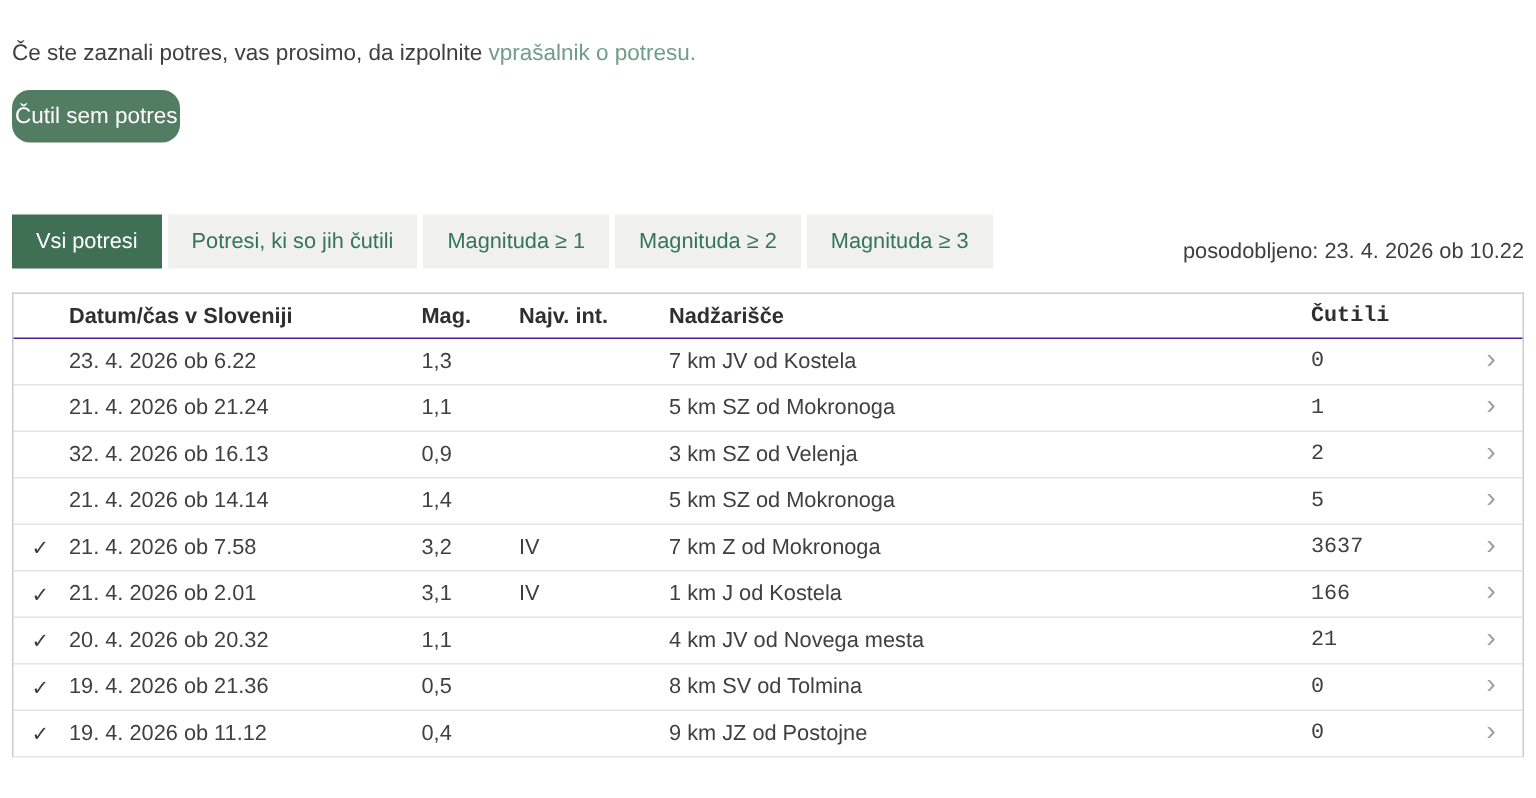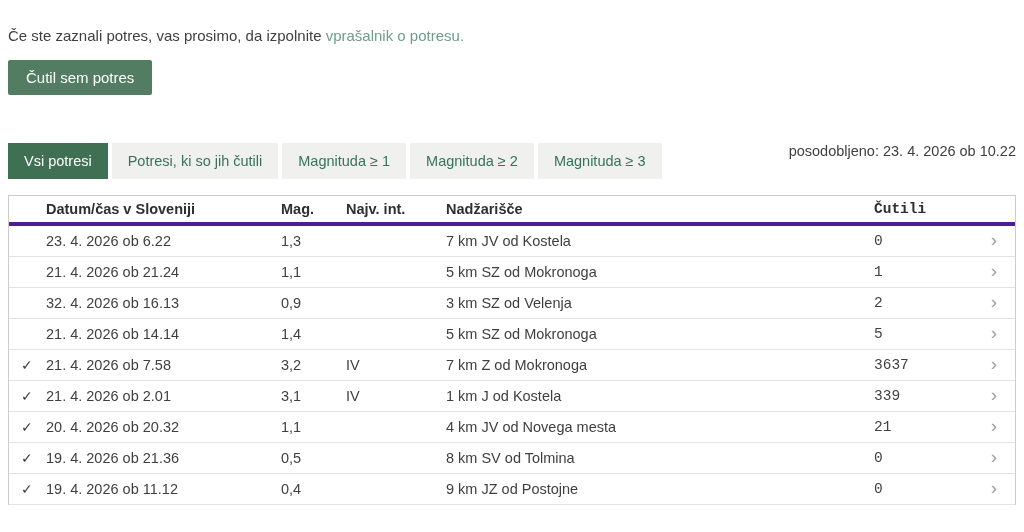--- a/index.html
+++ b/index.html
@@ -35,30 +35,30 @@
   .intro a{
     color:var(--link-green);
     text-decoration:none;
     cursor:pointer;
   }
   .felt-btn{
     margin-top:16px;
     background:var(--accent-btn);
     color:#ffffff;
     border:none;
-    border-radius:2px;
+    border-radius:12px;
     font-family:"Liberation Sans", sans-serif;
     font-size:15px;
-    padding:9px 18px;
+    padding:9px 2px;
     cursor:pointer;
   }
   .tabs-row{
     margin-top:48px;
     display:flex;
-    align-items:flex-start;
+    align-items:flex-end;
     justify-content:space-between;
   }
   .tabs{display:flex;}
   .tab{
     background:var(--tab-bg);
     color:var(--tab-text);
     font-size:14.5px;
     padding:10px 16px;
     margin-right:4px;
     cursor:pointer;
@@ -84,21 +84,21 @@
     height:31px;
     border-bottom:1px solid var(--border-row);
     font-size:14.5px;
     color:var(--text-main);
     cursor:pointer;
   }
   .thead{
     height:30px;
     font-weight:700;
     color:#2f2f2f;
-    border-bottom:4px solid #4c1d95;
+    border-bottom:1px solid #4c1d95;
     cursor:default;
   }
   .c-check{width:37px;padding-left:12px;flex:none;}
   .c-datum{width:235px;flex:none;}
   .c-mag{width:65px;flex:none;}
   .c-int{width:100px;flex:none;}
   .c-epi{flex:1;}
   .c-felt{width:99px;flex:none;font-family:Liberation Mono, monospace;}
   .c-chev{
     width:42px;flex:none;
@@ -189,21 +189,21 @@
           <div class="c-epi" data-name="cell-epicenter">7 km Z od Mokronoga</div>
           <div class="c-felt" data-name="cell-felt-count">3637</div>
           <div class="c-chev" data-name="row-chevron-icon">›</div>
         </div>
         <div class="trow" data-name="earthquake-row">
           <div class="c-check" data-name="felt-check-icon"><span>✓</span></div>
           <div class="c-datum" data-name="cell-datetime">21. 4. 2026 ob 2.01</div>
           <div class="c-mag" data-name="cell-magnitude">3,1</div>
           <div class="c-int" data-name="cell-max-intensity">IV</div>
           <div class="c-epi" data-name="cell-epicenter">1 km J od Kostela</div>
-          <div class="c-felt" data-name="cell-felt-count">339</div>
+          <div class="c-felt" data-name="cell-felt-count">166</div>
           <div class="c-chev" data-name="row-chevron-icon">›</div>
         </div>
         <div class="trow" data-name="earthquake-row">
           <div class="c-check" data-name="felt-check-icon"><span>✓</span></div>
           <div class="c-datum" data-name="cell-datetime">20. 4. 2026 ob 20.32</div>
           <div class="c-mag" data-name="cell-magnitude">1,1</div>
           <div class="c-int" data-name="cell-max-intensity"></div>
           <div class="c-epi" data-name="cell-epicenter">4 km JV od Novega mesta</div>
           <div class="c-felt" data-name="cell-felt-count">21</div>
           <div class="c-chev" data-name="row-chevron-icon">›</div>

